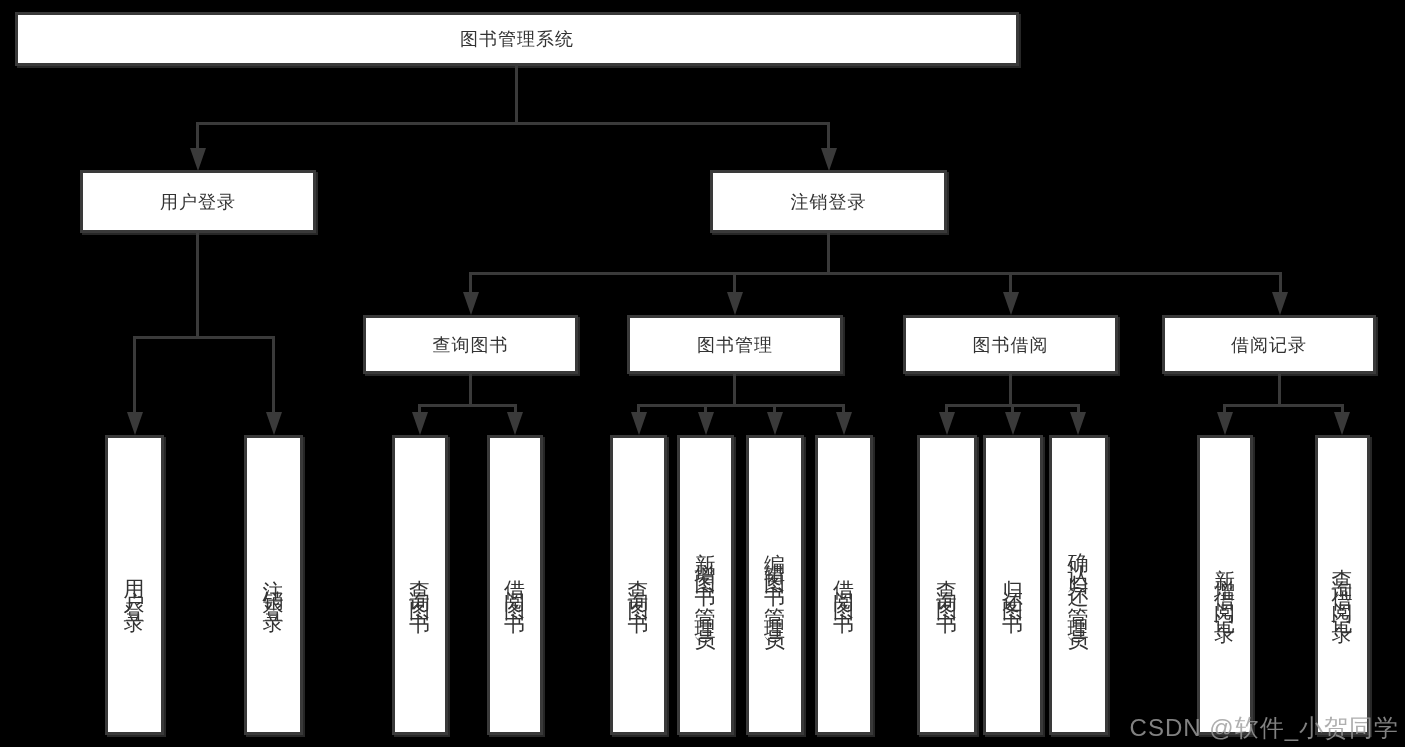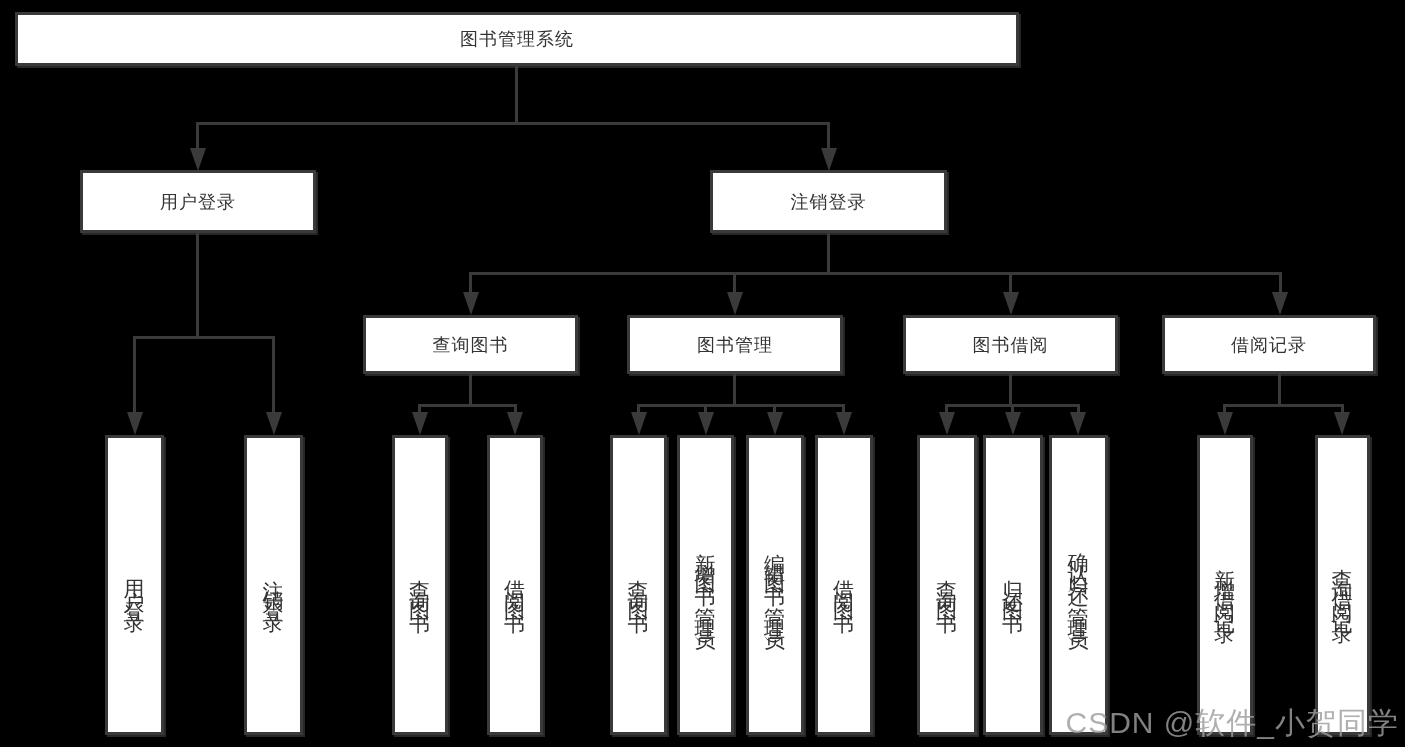--- a/index.html
+++ b/index.html
@@ -36,21 +36,21 @@
   .ah{
     position:absolute;width:0;height:0;
     border-left:8px solid transparent;
     border-right:8px solid transparent;
     border-top:23px solid #3a3a3a;
   }
   
   .watermark{
     position:absolute;
     right:6px;bottom:3px;
-    font-size:30px;
+    font-size:24px;
     color:rgba(158,158,158,0.82);
     letter-spacing:1px;
     white-space:nowrap;
     z-index:10;
   }
 </style>
 </head>
 <body>
 
 <div id="canvas">

